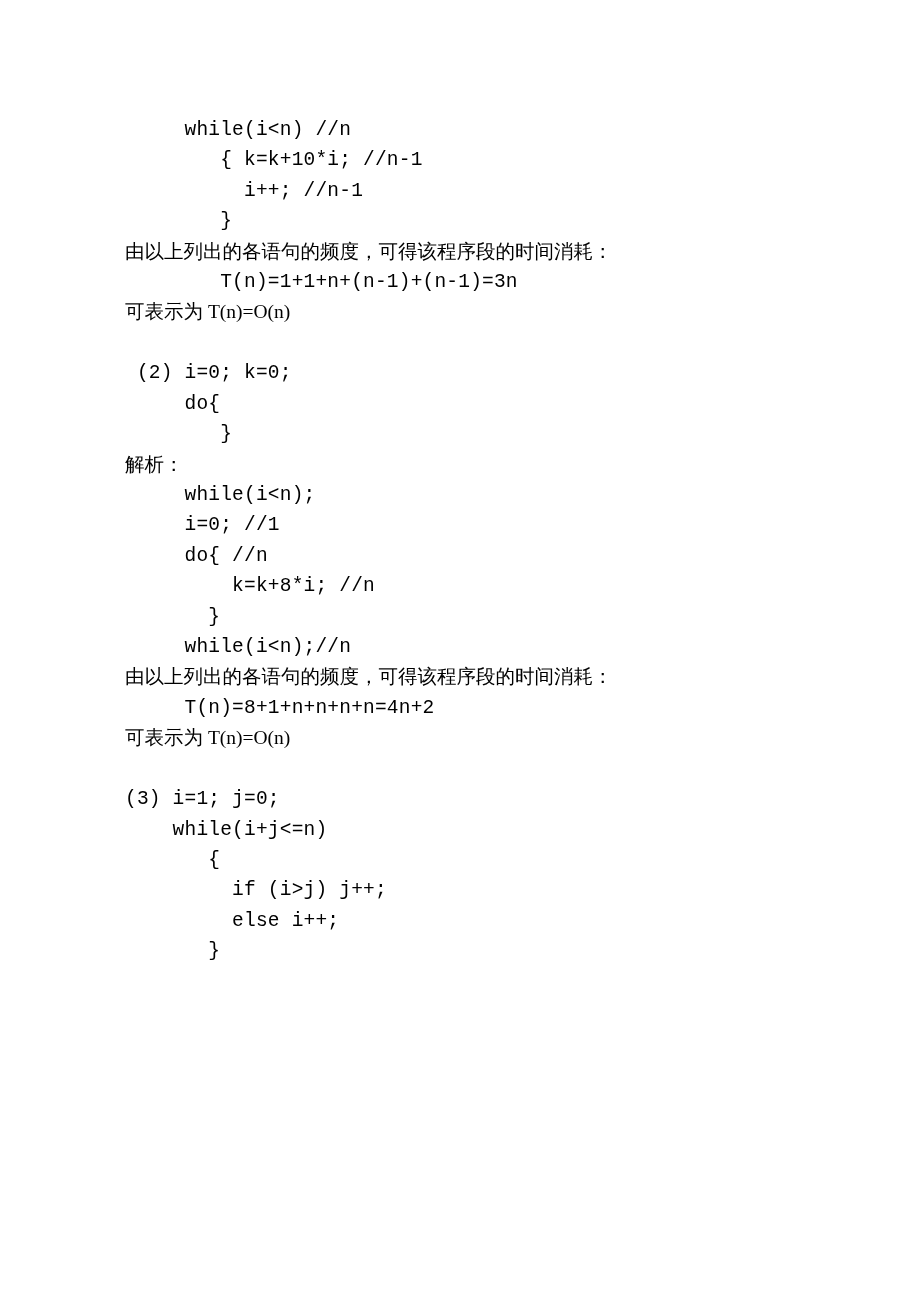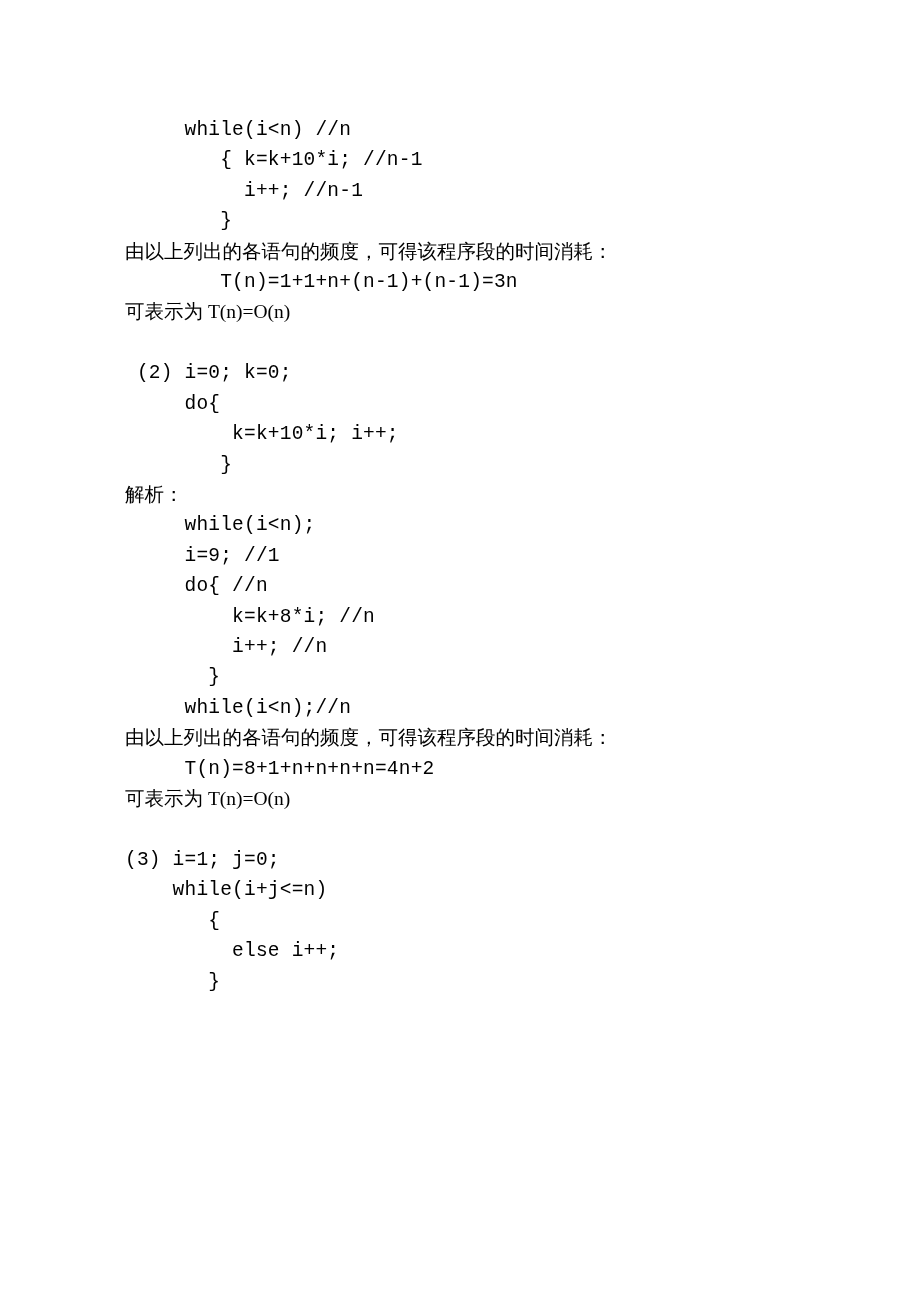--- a/index.html
+++ b/index.html
@@ -27,32 +27,31 @@
     <div class="line mono">     while(i&lt;n) //n</div>
     <div class="line mono">        { k=k+10*i; //n-1</div>
     <div class="line mono">          i++; //n-1</div>
     <div class="line mono">        }</div>
     <div class="line ">由以上列出的各语句的频度，可得该程序段的时间消耗：</div>
     <div class="line mono">        T(n)=1+1+n+(n-1)+(n-1)=3n</div>
     <div class="line ">可表示为 T(n)=O(n)</div>
     <div class="blank"></div>
     <div class="line mono"> (2) i=0; k=0;</div>
     <div class="line mono">     do{</div>
-    <div class="line mono">         k=k+10*i; i++;</div>
     <div class="line mono">        }</div>
     <div class="line ">解析：</div>
     <div class="line mono">     while(i&lt;n);</div>
-    <div class="line mono">     i=9; //1</div>
+    <div class="line mono">     i=0; //1</div>
     <div class="line mono">     do{ //n</div>
     <div class="line mono">         k=k+8*i; //n</div>
-    <div class="line mono">         i++; //n</div>
     <div class="line mono">       }</div>
     <div class="line mono">     while(i&lt;n);//n</div>
     <div class="line ">由以上列出的各语句的频度，可得该程序段的时间消耗：</div>
     <div class="line mono">     T(n)=8+1+n+n+n+n=4n+2</div>
     <div class="line ">可表示为 T(n)=O(n)</div>
     <div class="blank"></div>
     <div class="line mono">(3) i=1; j=0;</div>
     <div class="line mono">    while(i+j&lt;=n)</div>
     <div class="line mono">       {</div>
+    <div class="line mono">         if (i&gt;j) j++;</div>
     <div class="line mono">         else i++;</div>
     <div class="line mono">       }</div>
   </div>
 
 </body></html>

